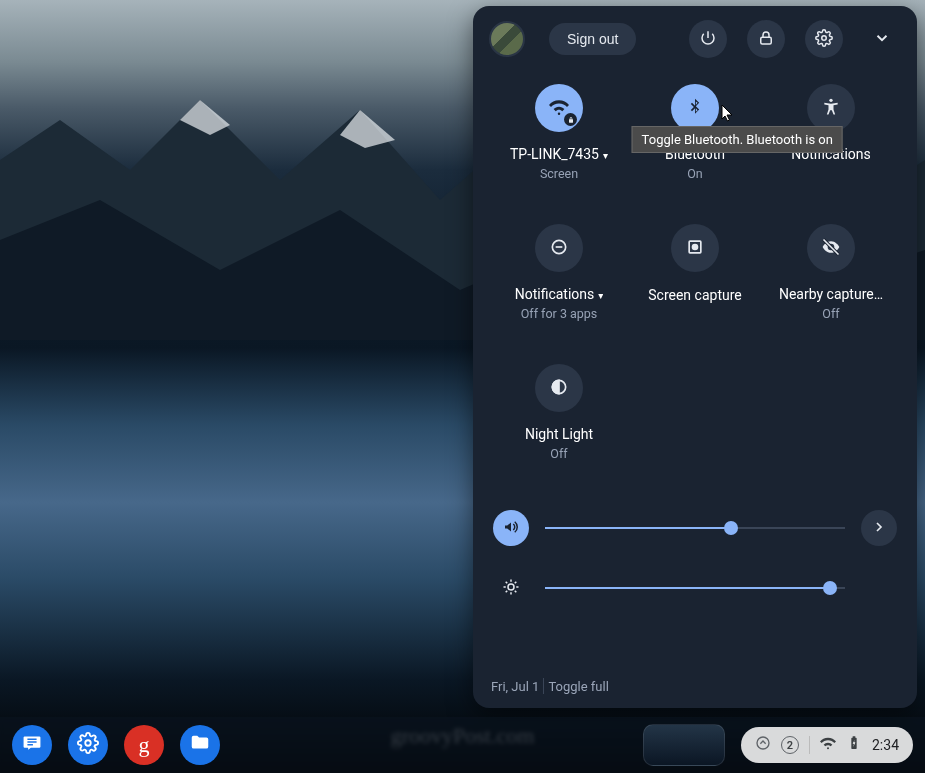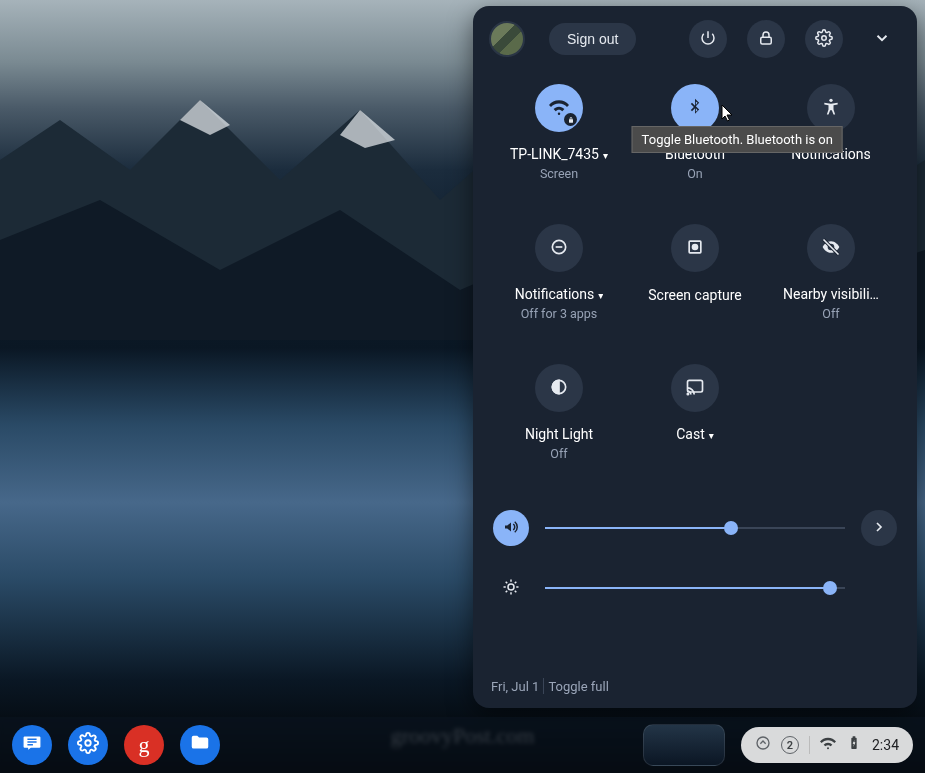--- a/index.html
+++ b/index.html
@@ -309,52 +309,37 @@
     <div class="tile">
       <button class="tile-btn">
         <span>
           <svg viewBox="0 0 24 24" fill="currentColor">
               <path d="M12 5c5 0 9 4.5 10 7-1 2.5-5 7-10 7S3 14.5 2 12c1-2.5 5-7 10-7zm0 3a4 4 0 1 0 0 8 4 4 0 0 0 0-8z"></path>
               <line x1="3" y1="3" x2="21" y2="21" stroke="#1a2331" stroke-width="4"></line>
               <line x1="3" y1="3" x2="21" y2="21" stroke="currentColor" stroke-width="2"></line>
             </svg>
         </span>
       </button>
-      <div class="tile-label">Nearby visibili…</div>
+      <div class="tile-label">Nearby capture…</div>
       <div class="tile-sub">Off</div>
     </div>
 
     <div class="tile">
       <button class="tile-btn">
         <span>
           <svg viewBox="0 0 24 24" fill="none" stroke="currentColor" stroke-width="2">
               <circle cx="12" cy="12" r="8"></circle>
               <path d="M12 4a8 8 0 0 0 0 16z" fill="currentColor"></path>
             </svg>
         </span>
       </button>
       <div class="tile-label">Night Light</div>
       <div class="tile-sub">Off</div>
     </div>
 
-    <div class="tile">
-      <button class="tile-btn">
-        <span>
-          <svg viewBox="0 0 24 24" fill="none" stroke="currentColor" stroke-width="2">
-              <path d="M3 17a4 4 0 0 1 4 4"></path>
-              <path d="M3 13a8 8 0 0 1 8 8"></path>
-              <rect x="3" y="4" width="18" height="14" rx="2"></rect>
-              <circle cx="3.5" cy="20.5" r="0.8" fill="currentColor"></circle>
-            </svg>
-        </span>
-      </button>
-      <div class="tile-label">
-        <span>Cast</span><span class="caret">▾</span>
-      </div>
-    </div>
 
     <div></div>
   </div>
 
   <div class="sliders">
     <div class="slider-row">
       <button class="slider-icon filled">
         <span>
           <svg viewBox="0 0 24 24" fill="currentColor">
               <path d="M4 10v4h3l5 4V6L7 10H4z"></path>

